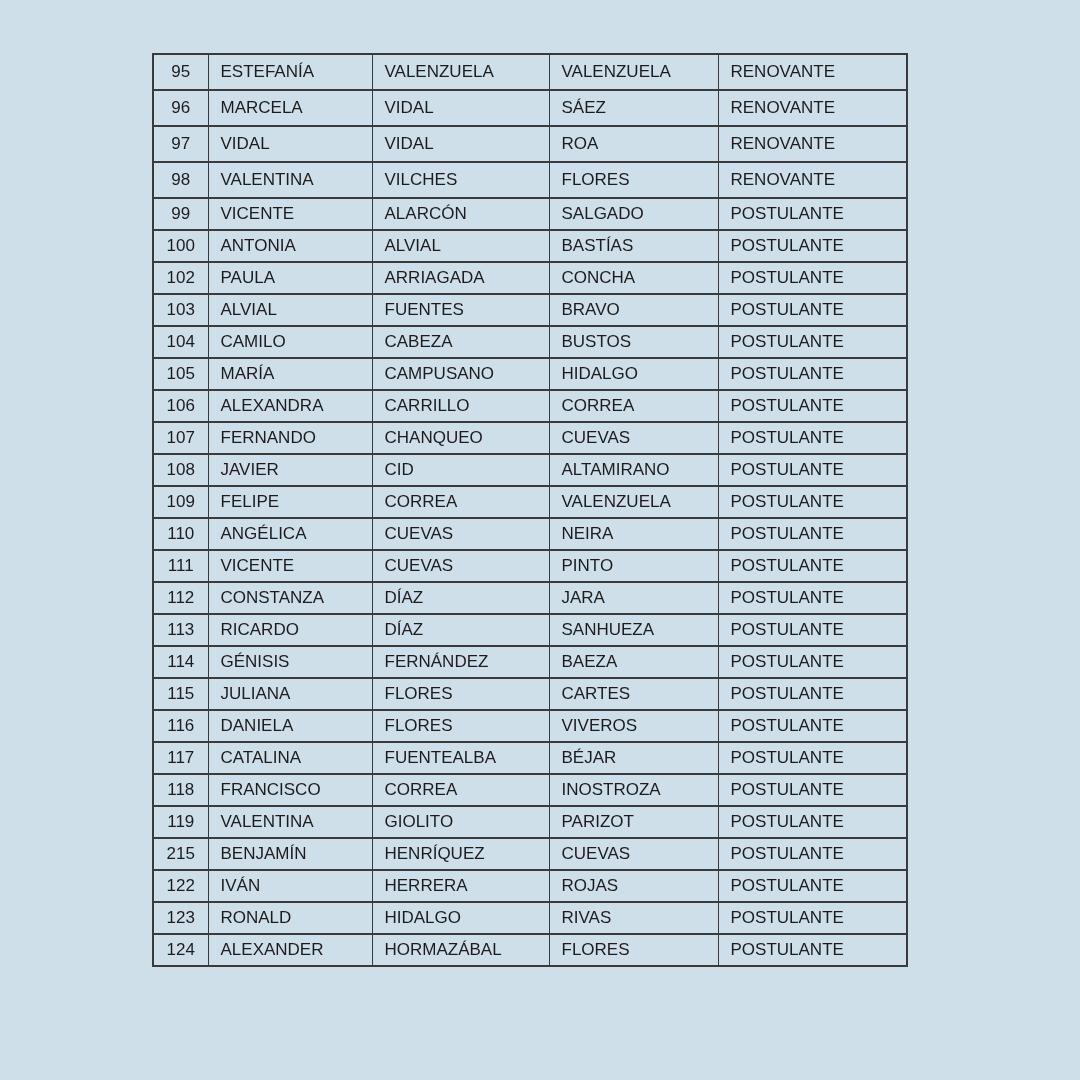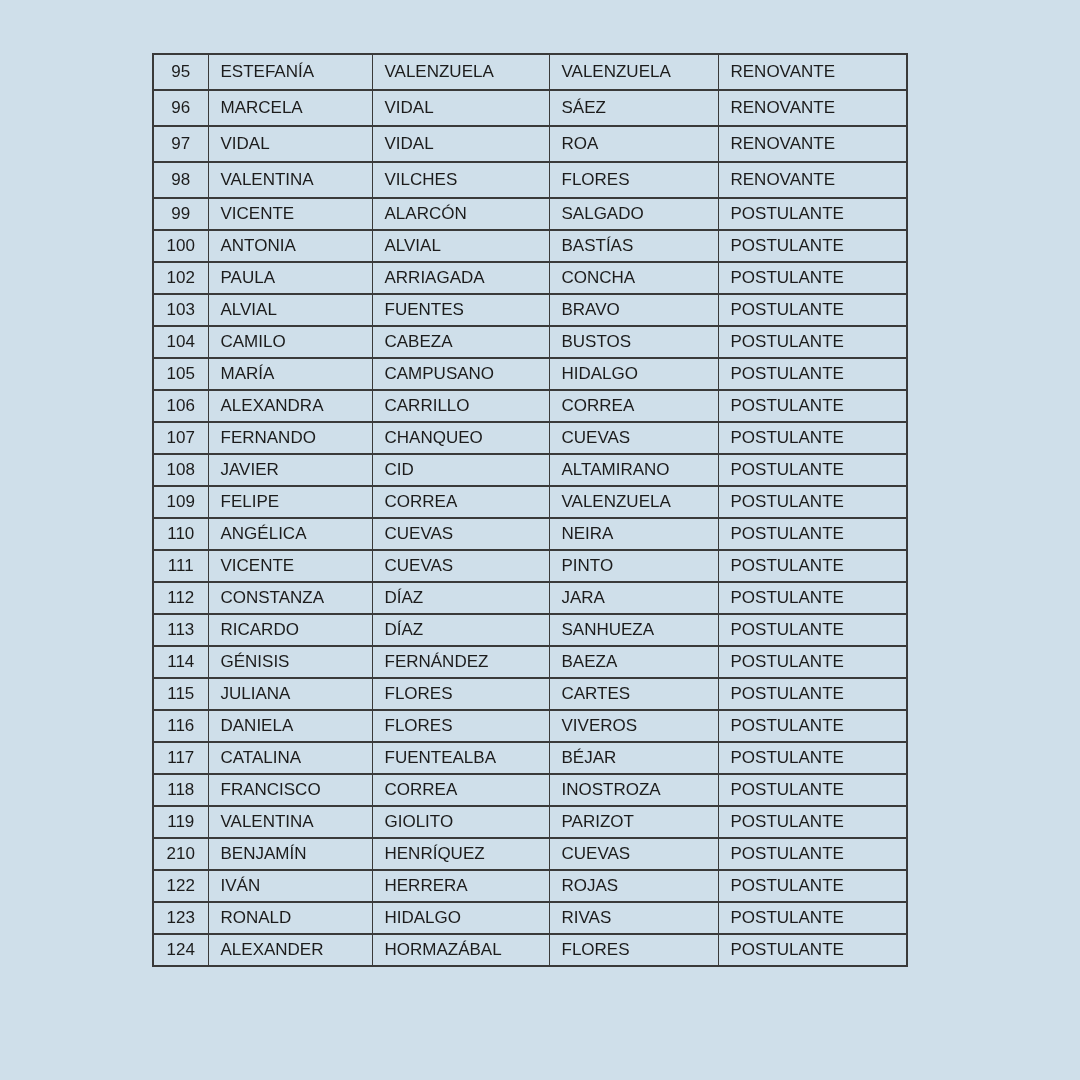--- a/index.html
+++ b/index.html
@@ -220,21 +220,21 @@
           <td class="col-status">POSTULANTE</td>
         </tr>
         <tr class="row-normal">
           <td class="col-number">119</td>
           <td class="col-first-name">VALENTINA</td>
           <td class="col-paternal-surname">GIOLITO</td>
           <td class="col-maternal-surname">PARIZOT</td>
           <td class="col-status">POSTULANTE</td>
         </tr>
         <tr class="row-normal">
-          <td class="col-number">210</td>
+          <td class="col-number">215</td>
           <td class="col-first-name">BENJAMÍN</td>
           <td class="col-paternal-surname">HENRÍQUEZ</td>
           <td class="col-maternal-surname">CUEVAS</td>
           <td class="col-status">POSTULANTE</td>
         </tr>
         <tr class="row-normal">
           <td class="col-number">122</td>
           <td class="col-first-name">IVÁN</td>
           <td class="col-paternal-surname">HERRERA</td>
           <td class="col-maternal-surname">ROJAS</td>

